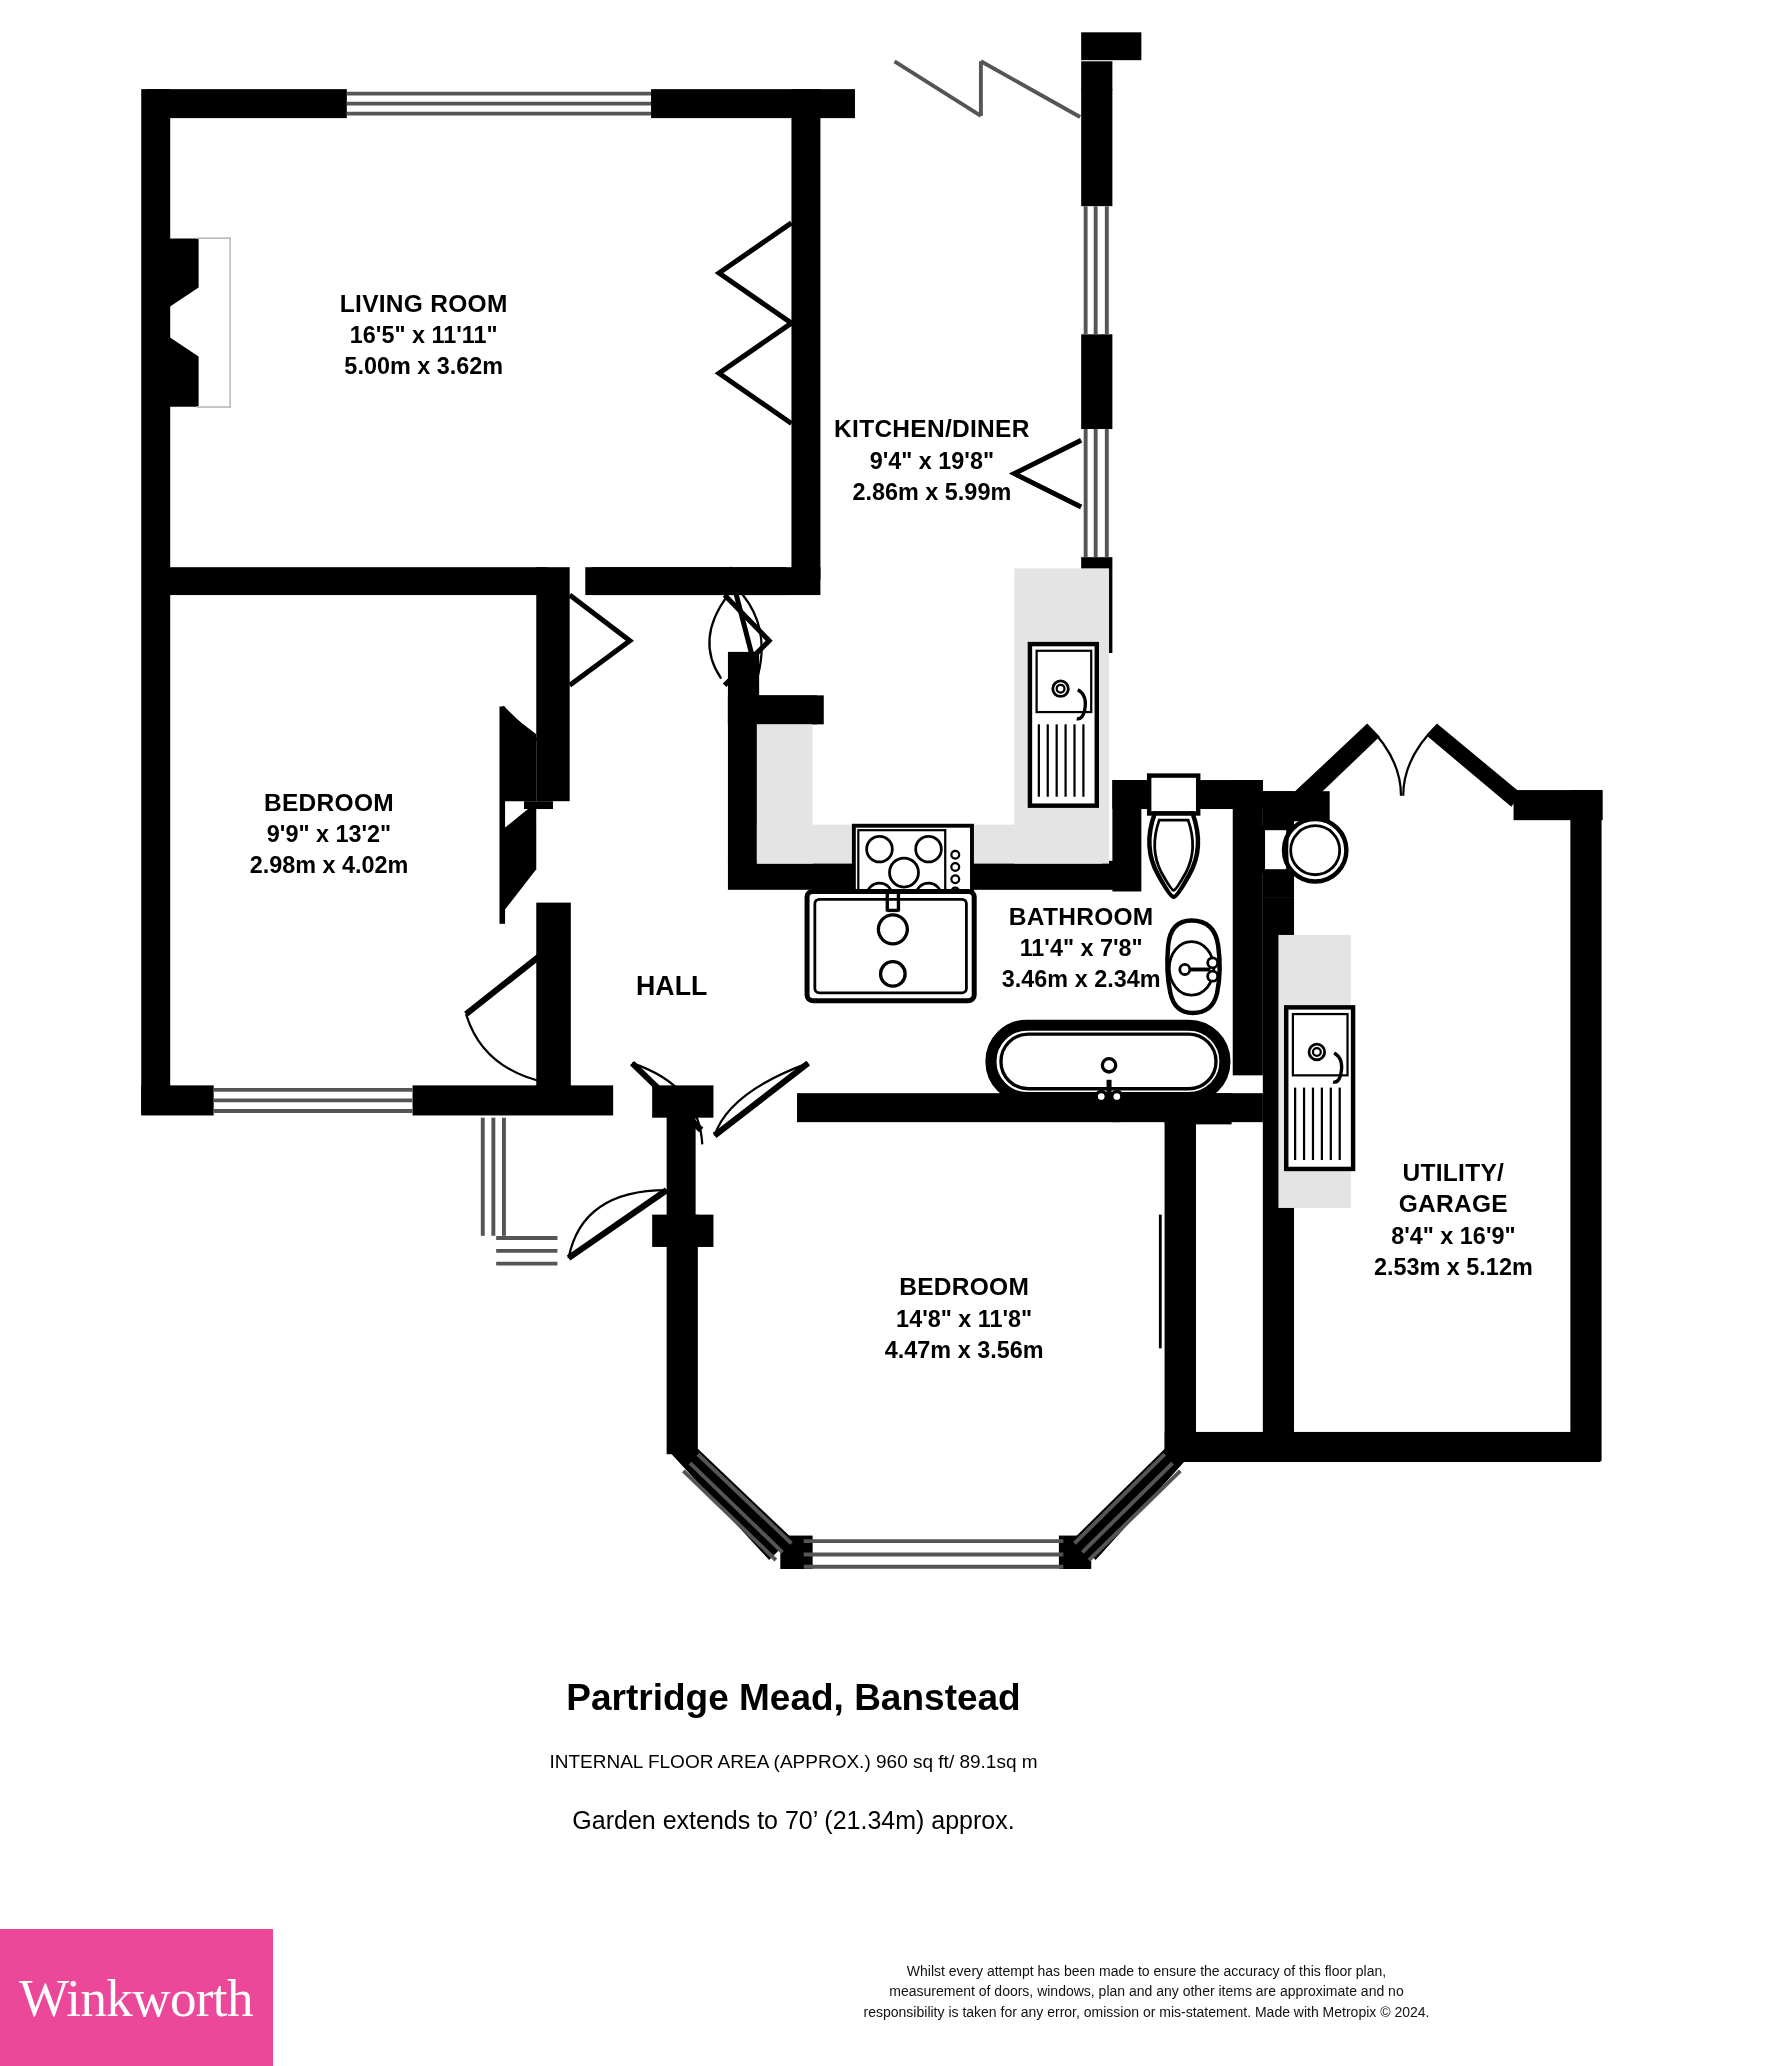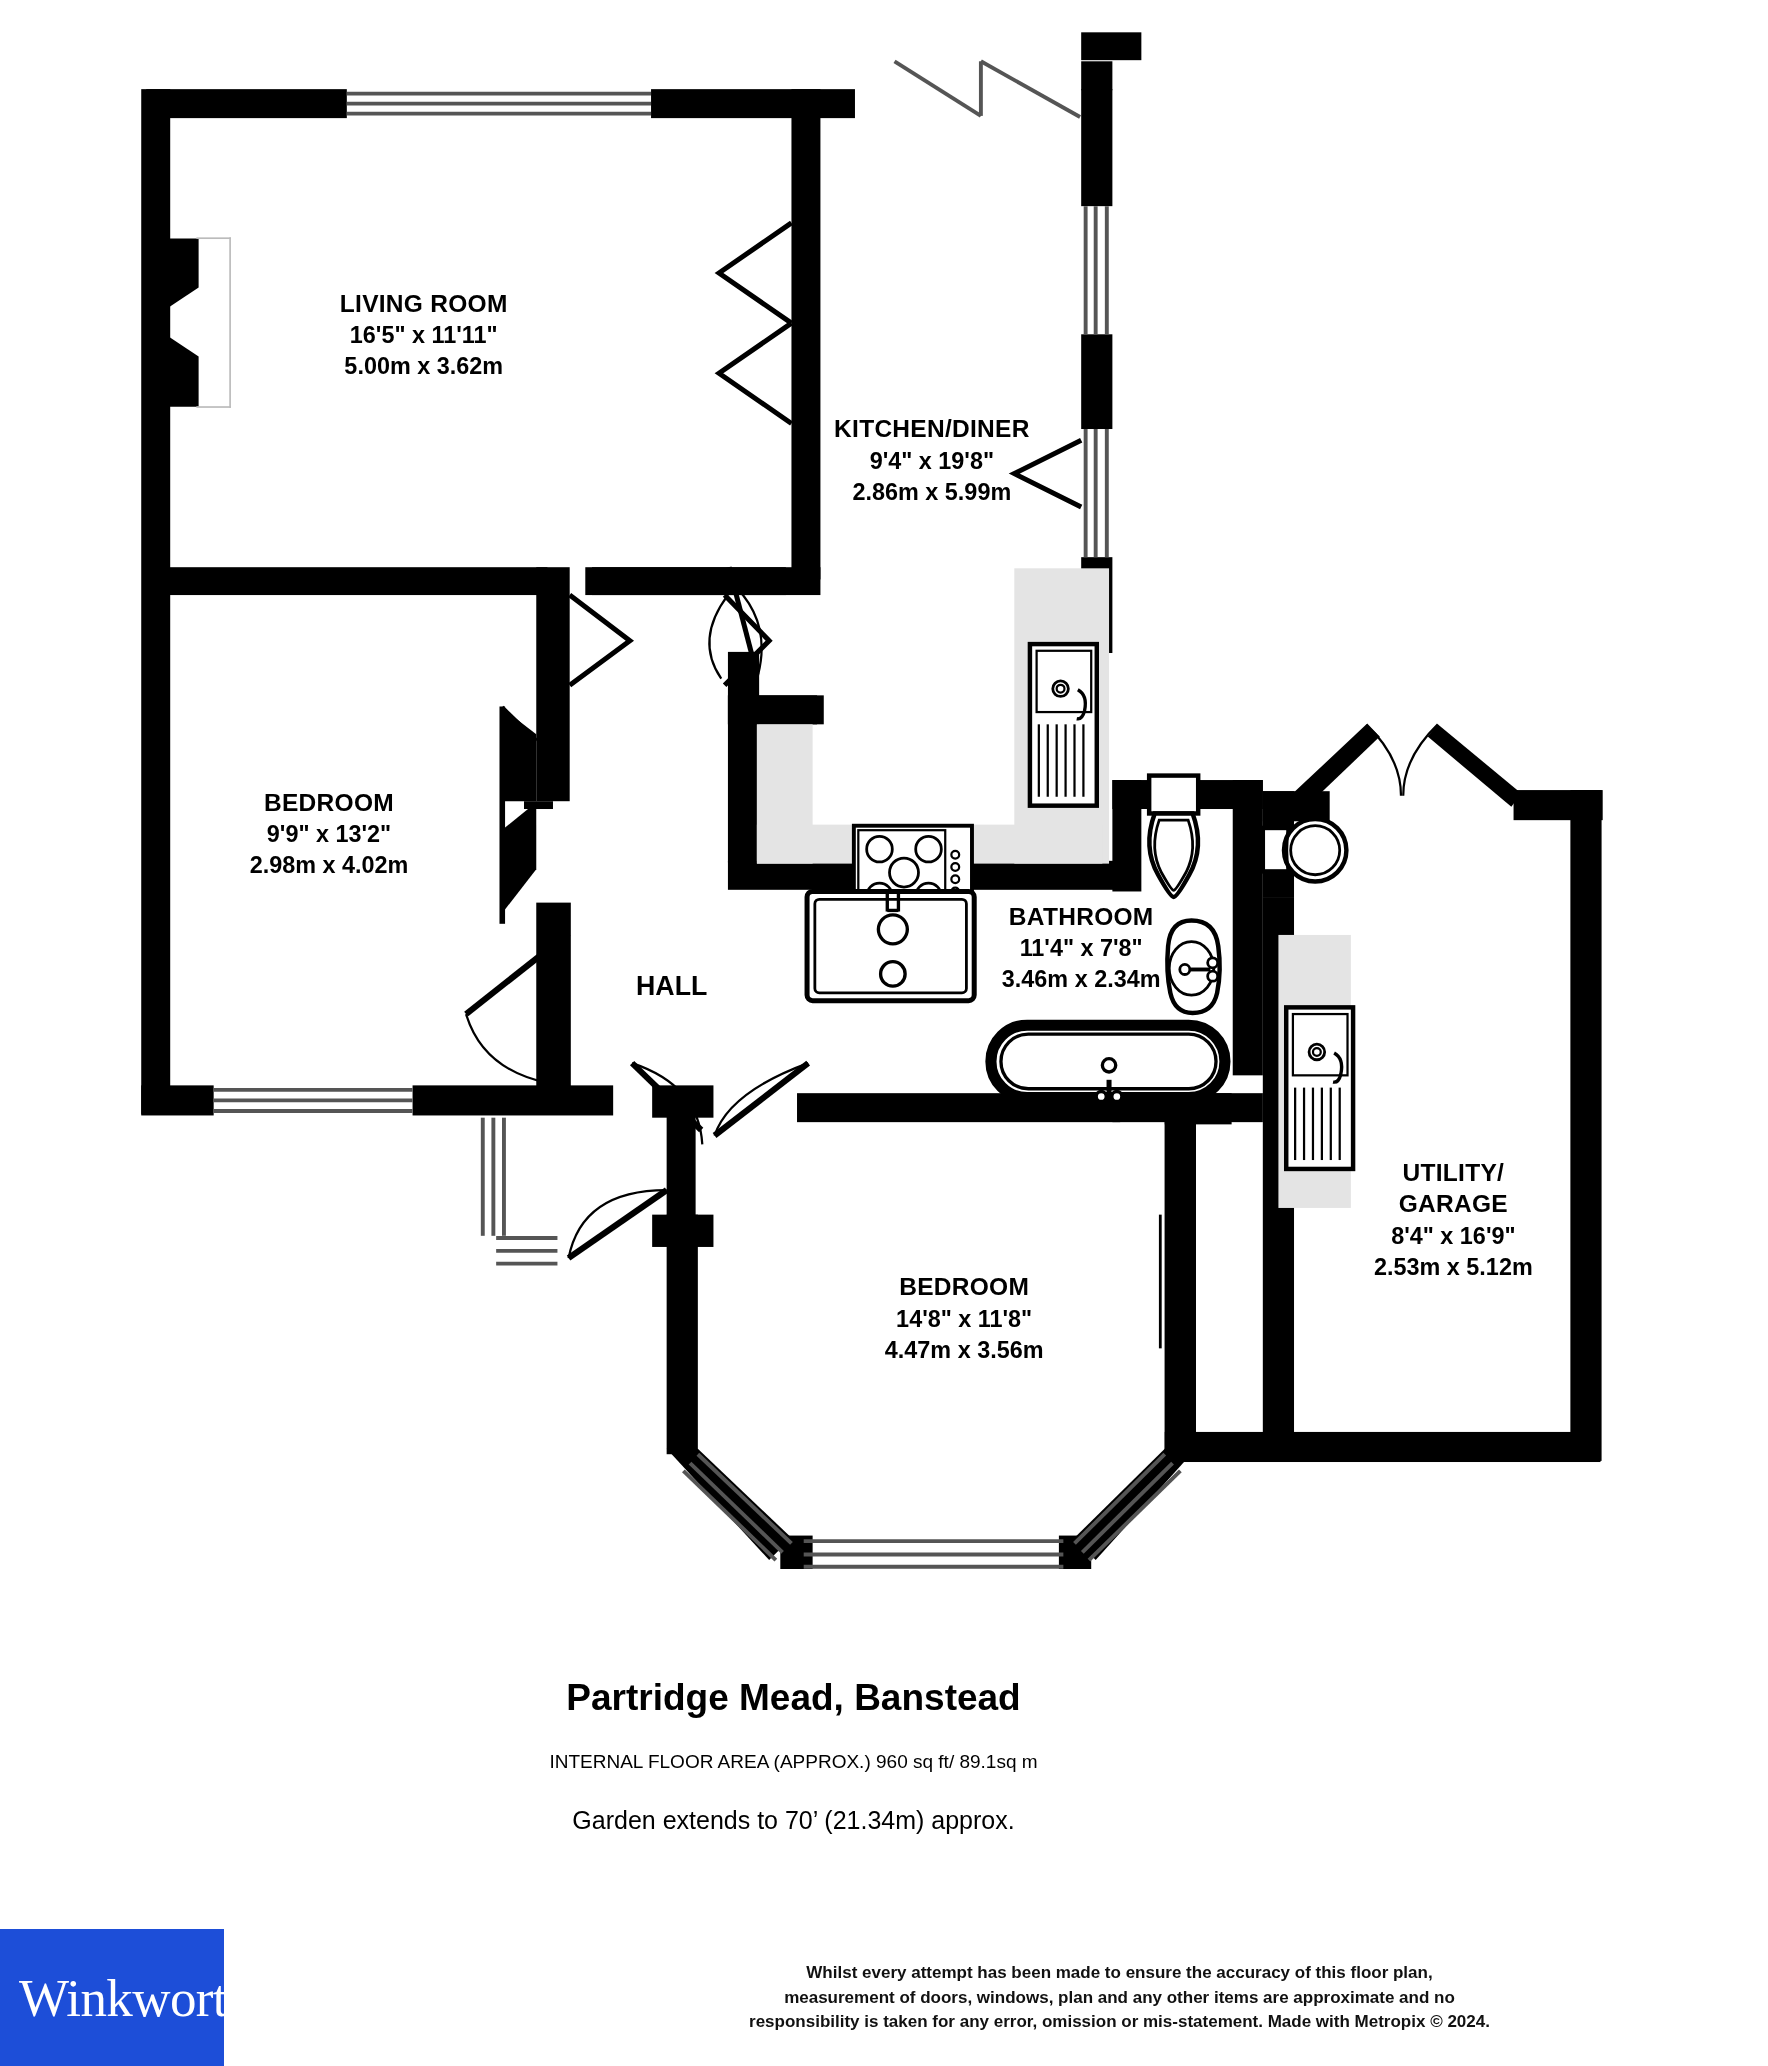--- a/index.html
+++ b/index.html
@@ -9,27 +9,27 @@
   .room-label{font-weight:bold;text-anchor:middle;fill:#000;}
   .room-name{font-size:44px;letter-spacing:0.5px;}
   .room-dim{font-size:42px;}
   .hall-name{font-size:48px;font-weight:bold;text-anchor:middle;fill:#000;}
 
   #footer{position:absolute;left:0;top:1677px;width:1587px;text-align:center;}
   #title{font-size:37px;font-weight:bold;letter-spacing:0px;margin:0 0 32px 0;}
   #area{font-size:19px;margin:0 0 33px 0;letter-spacing:0px;}
   #garden{font-size:25px;margin:10px;letter-spacing:0px;}
 
-  #logo-box{position:absolute;left:0;top:1929px;width:224px;height:137px;
-            background:#1d4ed8;display:flex;align-items:center;}
+  #logo-box{position:absolute;left:0;top:1929px;width:273px;height:137px;
+            background:#ec4899;display:flex;align-items:center;}
   #logo-text{color:#fff;font-family:"Liberation Serif",serif;font-size:53px;
              padding-left:19px;letter-spacing:-0.6px;white-space:nowrap;}
 
-  #disclaimer{position:absolute;left:685px;top:1961px;width:869px;text-align:center;
-              font-size:17px;line-height:1.45;color:#111;font-weight:bold;}
+  #disclaimer{position:absolute;left:712px;top:1961px;width:869px;text-align:center;
+              font-size:14px;line-height:1.45;color:#111;}
   #disclaimer div{white-space:nowrap;}
 </style>
 </head>
 <body>
 
 <svg id="plan-svg" viewBox="0 0 3174 3708" xmlns="http://www.w3.org/2000/svg">
 
   <g fill="#000">
 
     <rect x="262" y="160" width="360" height="52"></rect>

